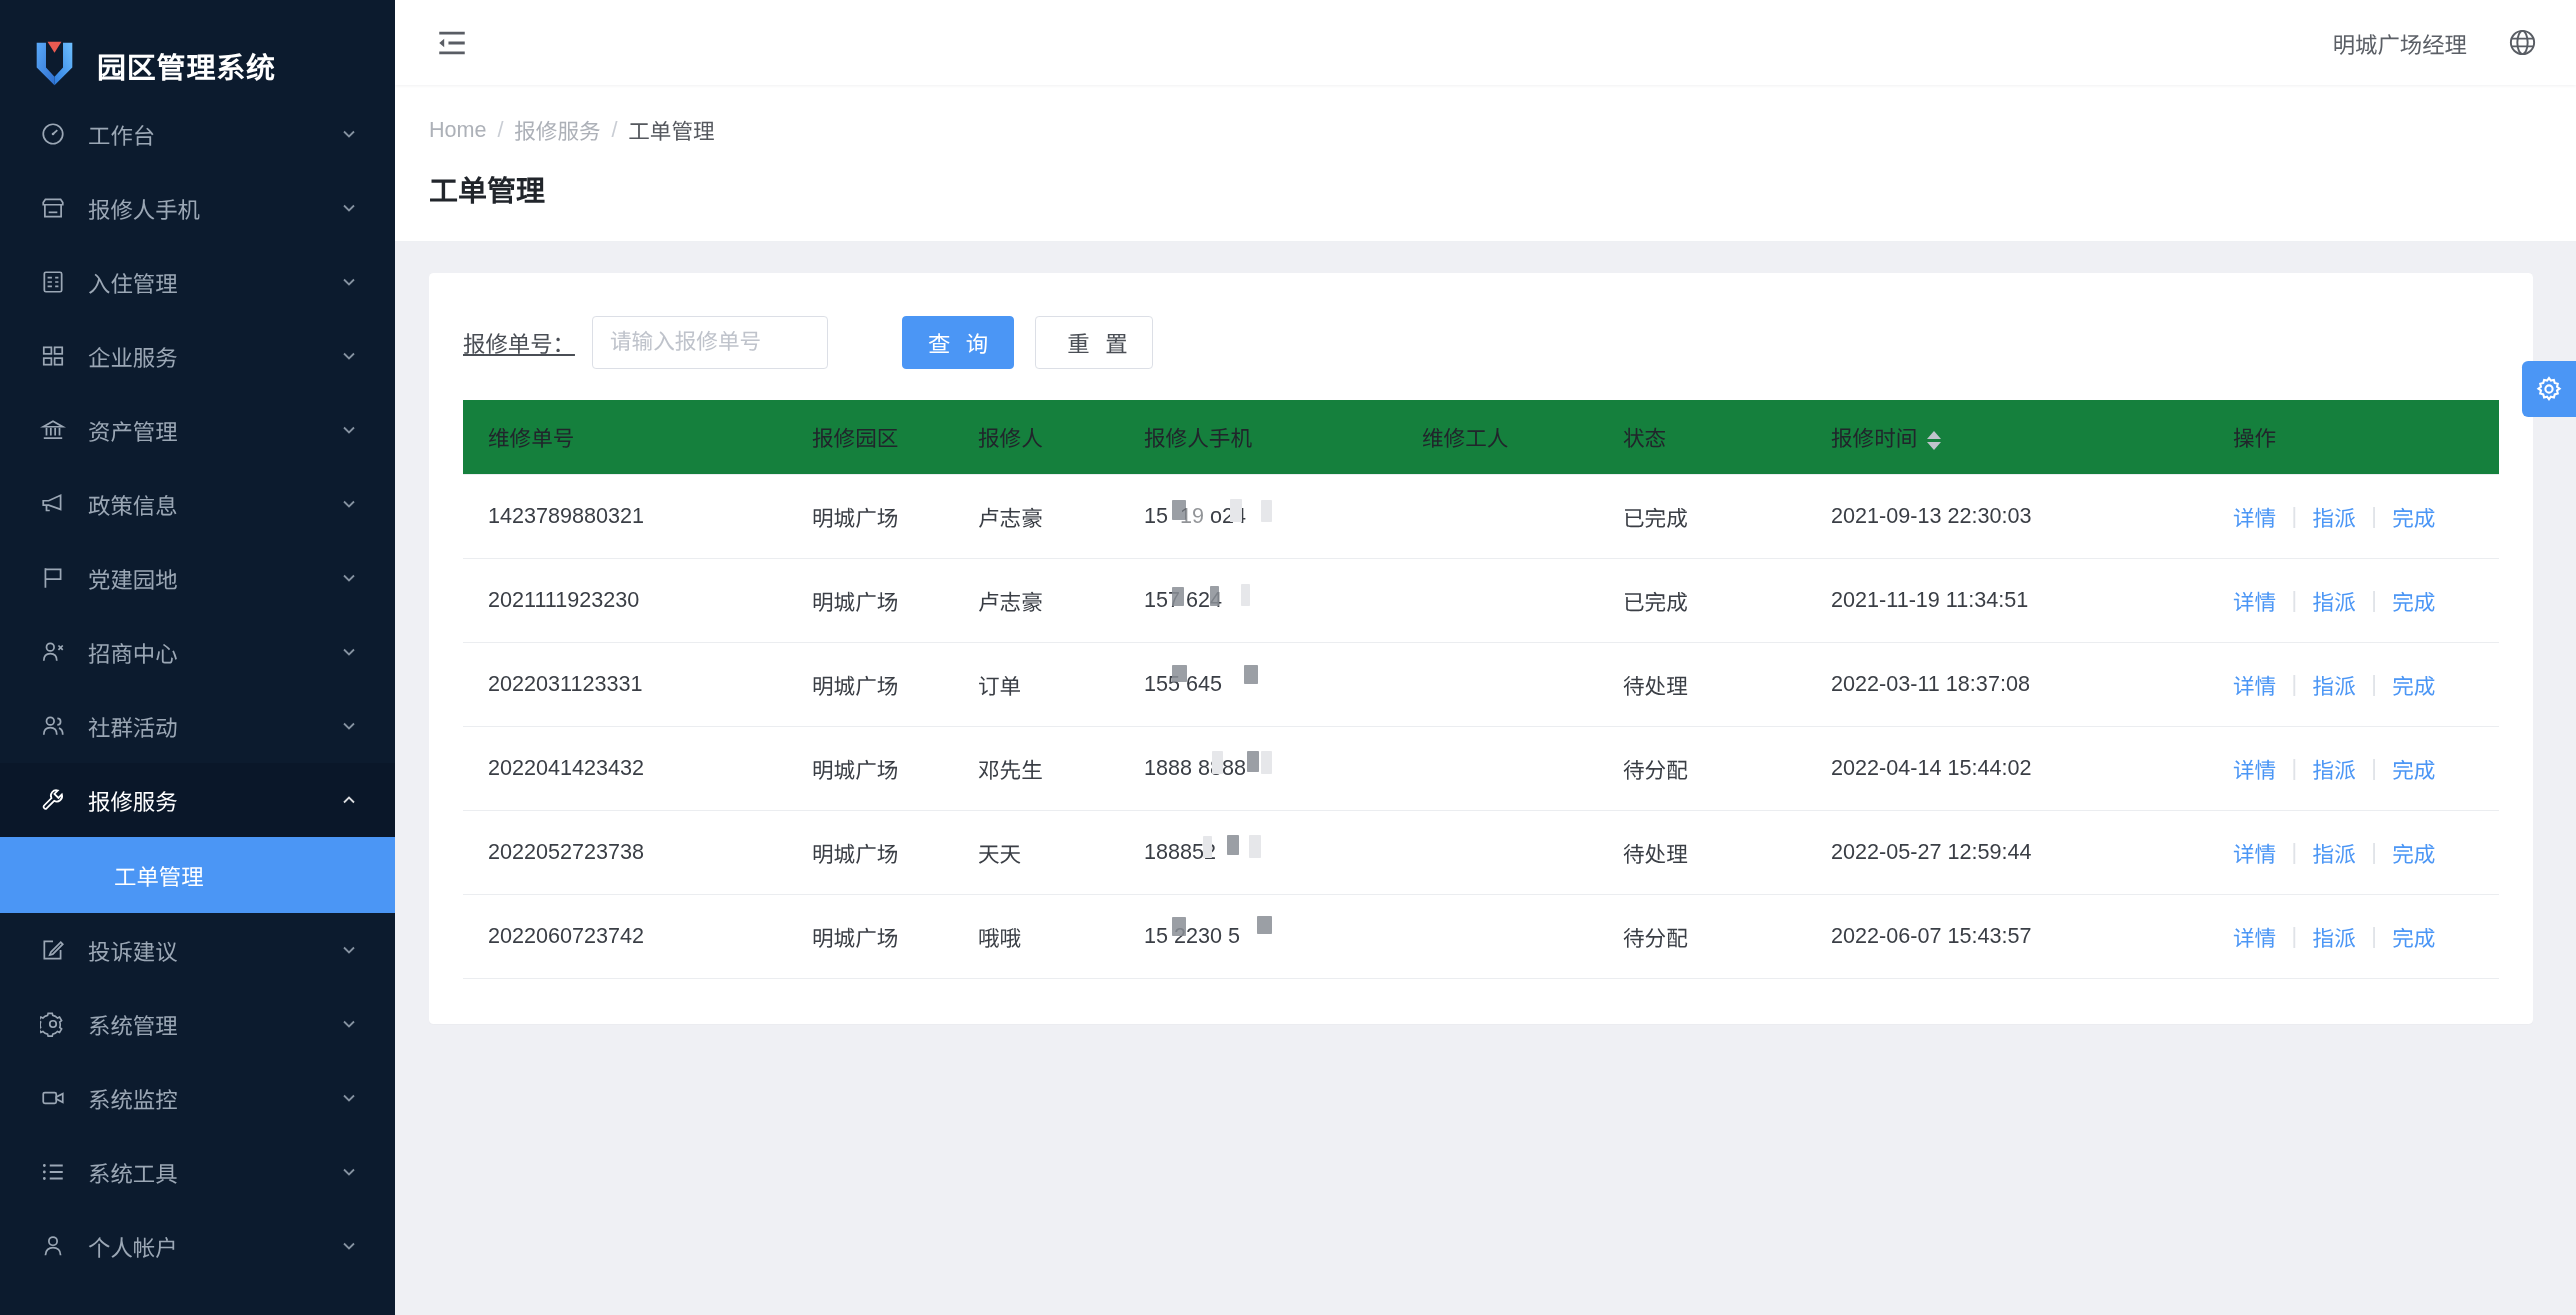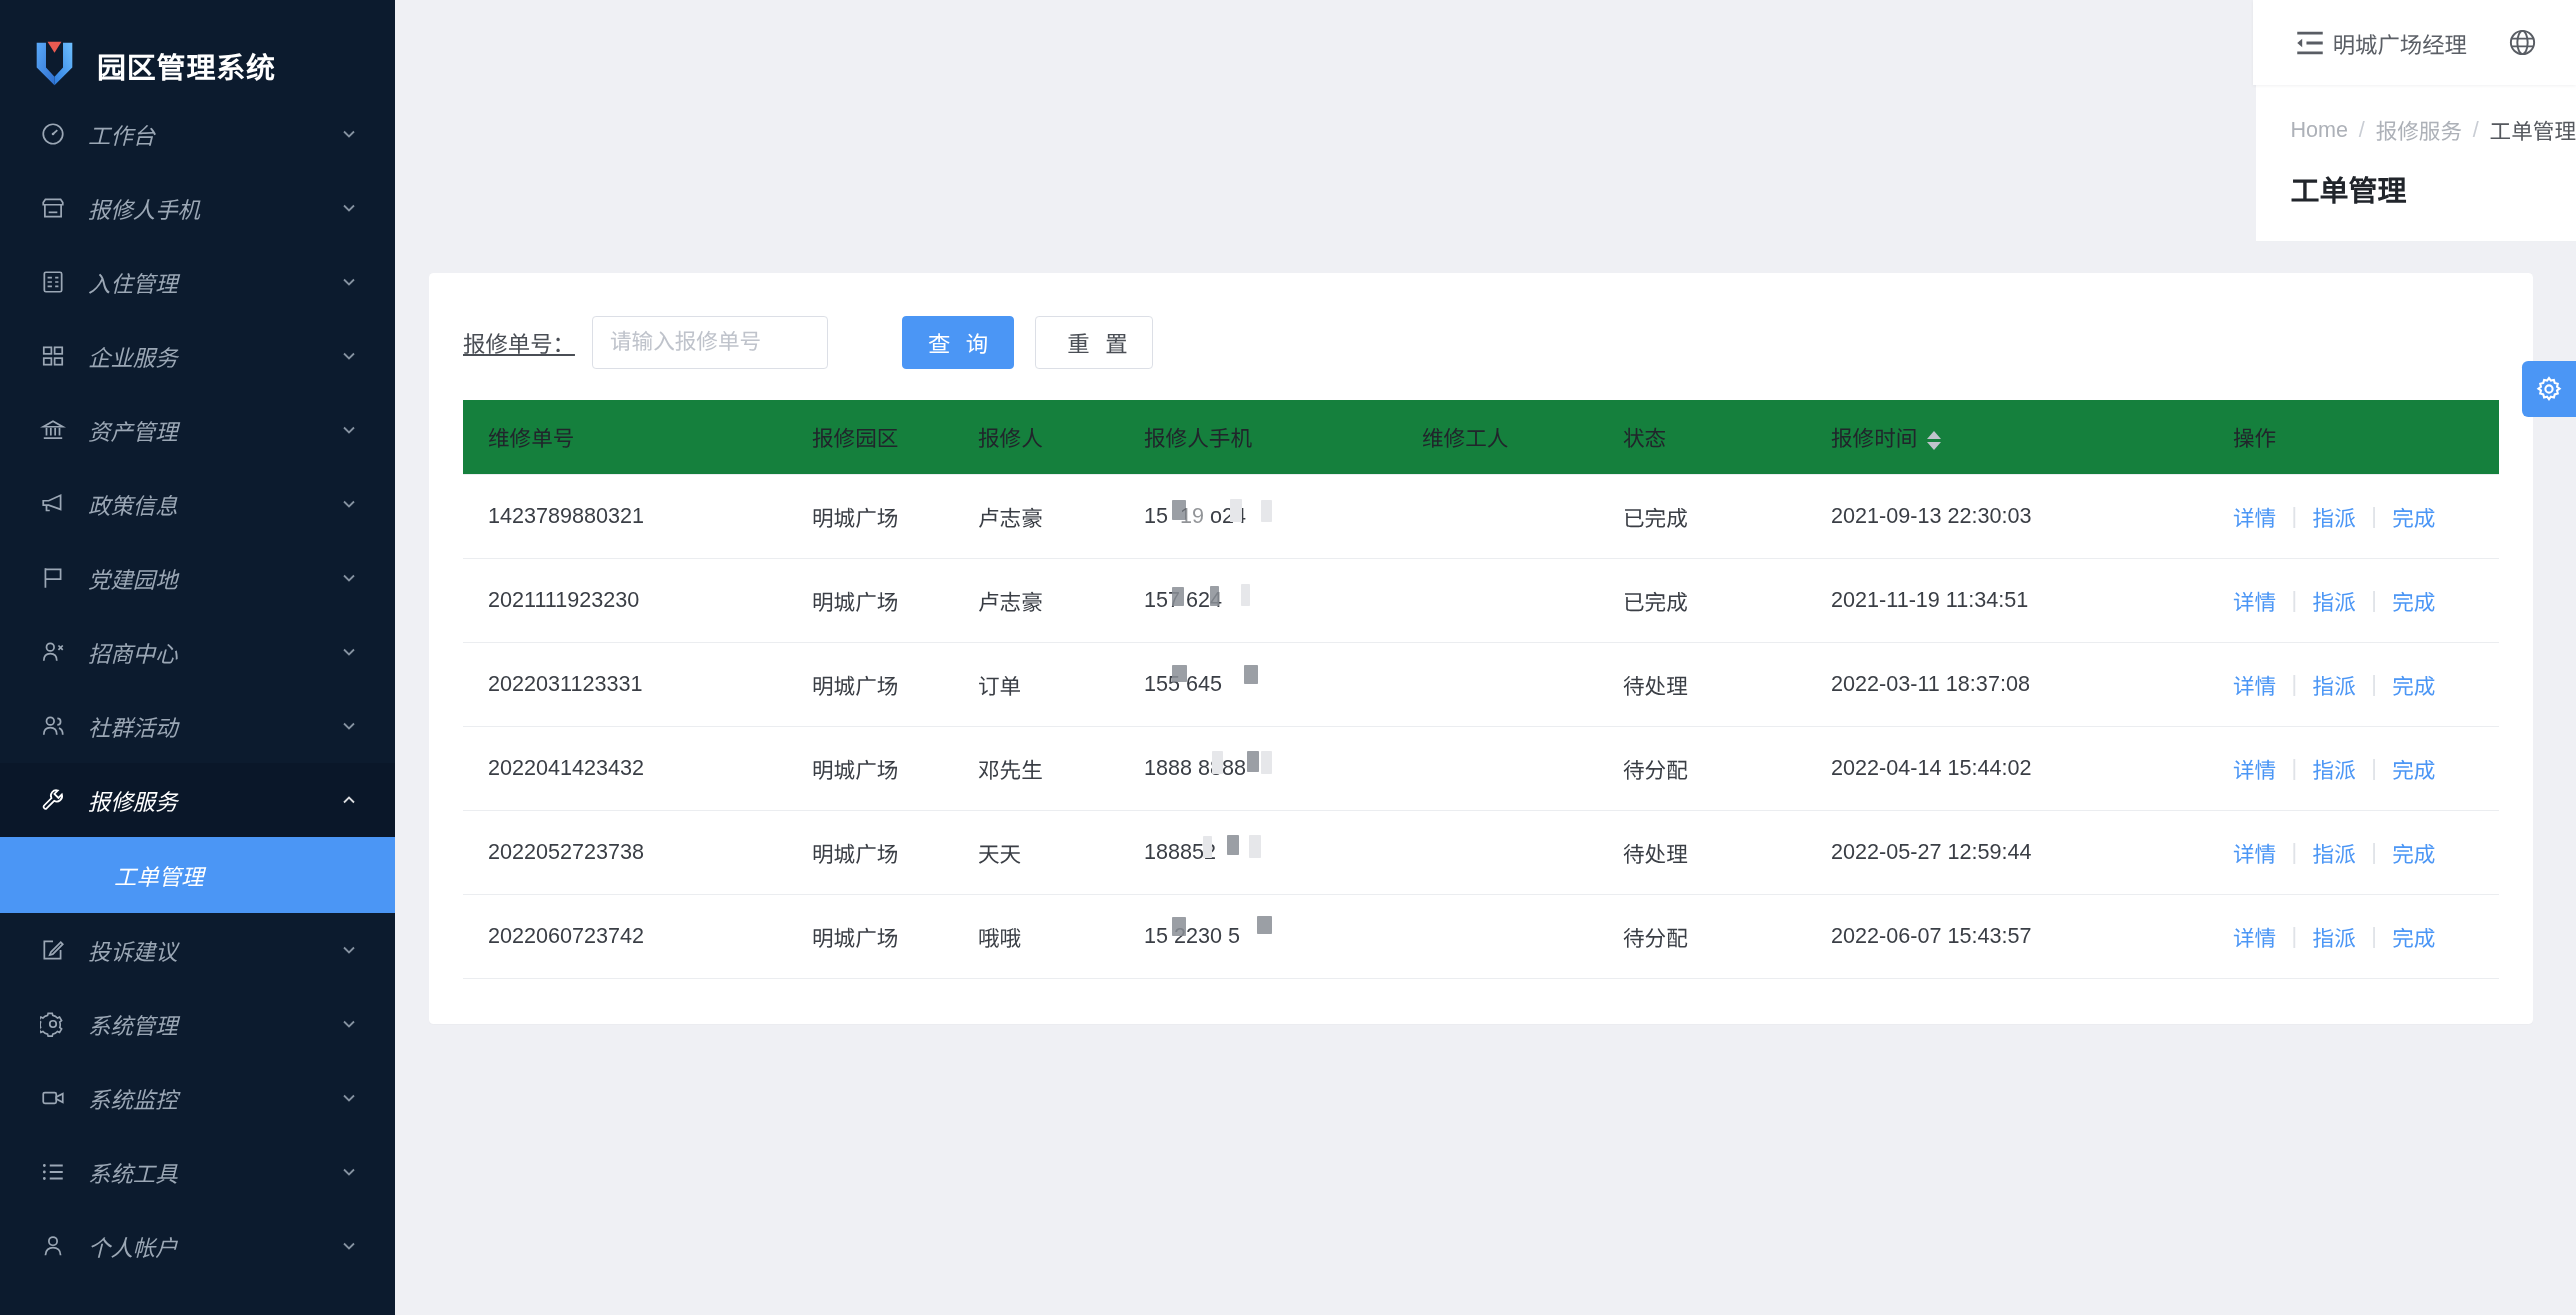--- a/index.html
+++ b/index.html
@@ -23,21 +23,21 @@
   .brand {
     height: 86px; min-height: 86px;
     display: flex; align-items: flex-end;
     padding-left: 32px; gap: 20px;
   }
   .brand-logo { width: 45px; height: 48px; position: relative; flex: none; }
   .brand-title {
     color: #ffffff; font-size: 29px; font-weight: bold;
     letter-spacing: 0.8px; white-space: nowrap;
   }
-  .menu { flex: 1; padding-top: 10.8px; font-style: italic; }
+  .menu { flex: 1; padding-top: 10.8px; }
   .menu-item {
     height: 74px;
     display: flex; align-items: center;
     padding: 0 36px 0 37px;
     color: #9ba7b5;
     cursor: pointer;
     position: relative;
   }
   .menu-item .m-icon {
     width: 31px; height: 31px; flex: none;
@@ -60,21 +60,20 @@
     cursor: pointer;
   }
 
   
   .main {
     flex: 1; height: 1108px;
     display: flex; flex-direction: column;
     background: #eff0f4;
     overflow: hidden;
     position: relative;
-    align-items: flex-end;
   }
   .topbar {
     height: 85px; min-height: 85px;
     background: #ffffff;
     display: flex; align-items: center;
     padding: 0 36px 0 34px;
     box-shadow: 0 0.8px 3.1px rgba(0,21,41,.06);
     position: relative; z-index: 5;
   }
   .fold-btn {

